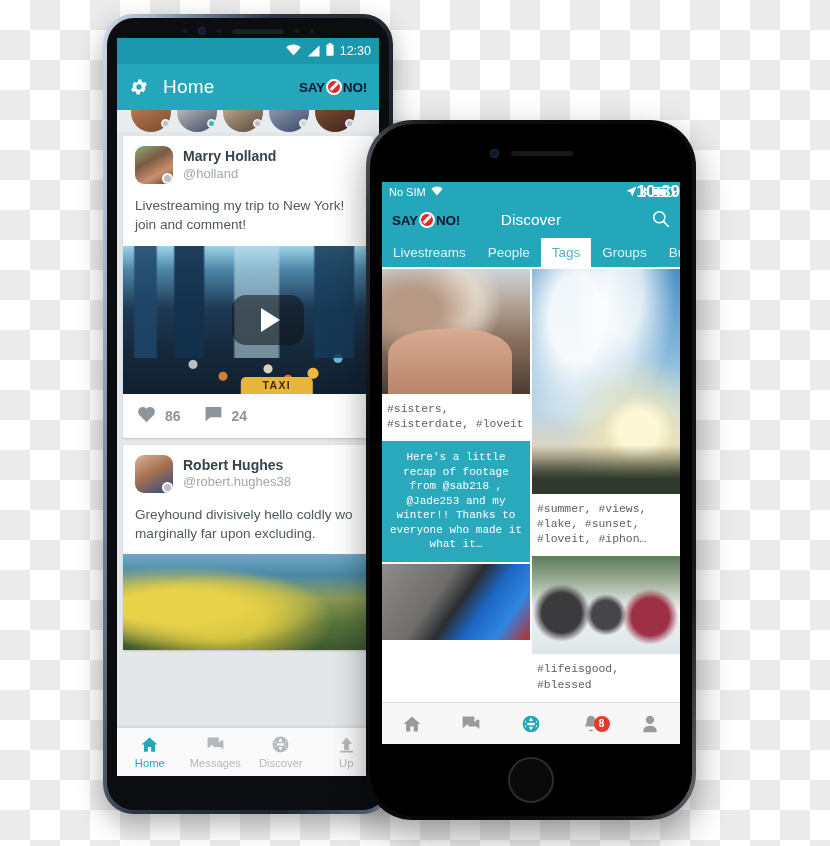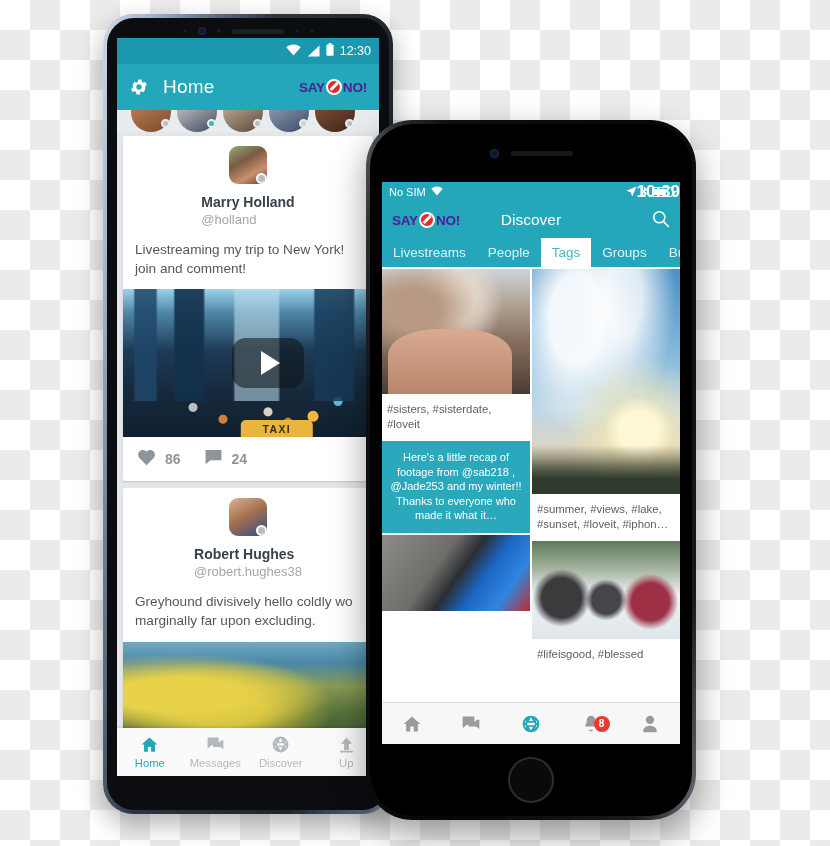--- a/index.html
+++ b/index.html
@@ -48,35 +48,35 @@
     height: 26px; background: #1c98ae; color: #fff;
     display: flex; align-items: center; justify-content: flex-end;
     gap: 6px; padding: 0 8px; font-size: 12.5px;
   }
   .and-appbar {
     height: 46px; background: #24a6bb; color: #fff;
     display: flex; align-items: center; padding: 0 12px; gap: 14px;
   }
   .and-title { font-size: 19px; font-weight: 400; letter-spacing: .2px; }
   .gear { width: 20px; height: 20px; display:block; }
-  .logo { display: flex; align-items: center; gap: 1px; font-weight: 800; font-size: 13.5px; color: #4c1d95; letter-spacing: -.2px; margin-left: auto; justify-content: center; }
+  .logo { display: flex; align-items: center; gap: 1px; font-weight: 800; font-size: 13.5px; color: #0f172a; letter-spacing: -.2px; margin-left: auto; justify-content: center; }
   .logo .noSign {
     width: 16px; height: 16px; border-radius: 50%; background: #e02b28;
     position: relative; display: inline-block; border: 2px solid #fff; flex: none;
   }
   .logo .noSign::after {
     content: ""; position: absolute; left: 1px; right: 1px; top: 4.3px;
     height: 2.6px; background: #fff; transform: rotate(-45deg);
   }
   .stories { height: 22px; background: #e9ecee; display: flex; align-items: flex-start; gap: 6px; padding: 0 14px; overflow: hidden; }
   .story { width: 40px; height: 40px; border-radius: 50%; position: relative; flex: none; margin-top: -18px; }
   .story .sd { position: absolute; right: 1px; bottom: 4px; width: 9px; height: 9px; border-radius: 50%; border: 2px solid #e9ecee; }
   .feed { position: absolute; top: 94px; bottom: 48px; left: 0; right: 0; overflow: hidden; background: #e4e7e9; padding: 4px 6px 0 6px; }
   .card { background: #fff; border-radius: 2px; box-shadow: 0 1px 2px rgba(0,0,0,.16); margin-bottom: 7px; }
-  .card-head { display: flex; align-items: center; gap: 10px; padding: 10px 12px 6px 12px; flex-direction: column; }
+  .card-head { display: flex; align-items: center; gap: 10px; padding: 10px 12px 6px 12px; }
   .avatar { width: 38px; height: 38px; border-radius: 9px; position: relative; flex: none; overflow: hidden; }
   .avatar .sd { position: absolute; right: 0; bottom: 0; width: 11px; height: 11px; border-radius: 50%; background: #bdbdbd; border: 2px solid #fff; }
   .uname { font-size: 14px; font-weight: bold; color: #38424a; line-height: 1.25; }
   .uhandle { font-size: 13px; color: #a0a8ad; line-height: 1.25; }
   .card-text { padding: 6px 12px 11px 12px; font-size: 13.6px; line-height: 1.42; color: #50595f; }
   .media { height: 148px; position: relative; overflow: hidden; }
   .media.city { background:
       radial-gradient(circle at 76% 86%, rgba(255,190,60,.95) 0 5px, transparent 6px),
       radial-gradient(circle at 66% 90%, rgba(255,120,40,.9) 0 4px, transparent 5px),
       radial-gradient(circle at 58% 83%, rgba(255,240,220,.85) 0 4px, transparent 5px),
@@ -129,21 +129,21 @@
   .ip-statusbar .mid { position: absolute; left: 0; right: 0; text-align: right; font-weight: bold; font-size: 17px; }
   .ip-statusbar .rt { margin-left: auto; display: flex; align-items: center; gap: 4px; z-index: 2; }
   .batt { width: 21px; height: 10px; border: 1px solid #fff; border-radius: 2.5px; position: relative; }
   .batt::after { content:""; position:absolute; right:-3px; top: 3px; width: 2px; height: 4px; background: #fff; border-radius: 0 1px 1px 0; }
   .batt i { position: absolute; left: 1px; top: 1px; bottom: 1px; width: 62%; background: #fff; border-radius: 1px; display: block; }
   .ip-navbar { height: 36px; background: #24a6bb; color: #fff; display: flex; align-items: center; padding: 0 10px; position: relative; }
   .ip-navbar .t { position: absolute; left: 0; right: 0; text-align: center; font-size: 15.5px; }
   .ip-tabs { height: 29px; background: #24a6bb; display: flex; align-items: stretch; }
   .ip-tabs .tb { padding: 0 11px; display: flex; align-items: center; color: #dff3f7; font-size: 13.5px; white-space: nowrap; }
   .ip-tabs .tb.active { background: #fff; color: #4fb3c4; }
-  .grid { position: absolute; top: 85px; bottom: 42px; left: 0; right: 0; display: flex; gap: 2px; padding: 2px 0 0 0; background: #fff; overflow: hidden; }
+  .grid { position: absolute; top: 85px; bottom: 42px; left: 0; right: 0; display: flex; gap: 2px; padding: 2px 0 0 0; background: #fff; overflow: hidden; font-family: Liberation Mono, monospace; }
   .col { flex: 1; display: flex; flex-direction: column; gap: 2px; }
   .cap { font-size: 11.4px; color: #5a6168; line-height: 1.33; padding: 6px 5px 7px 5px; }
   .quote { background: #2aa9bd; color: #fff; font-size: 11px; line-height: 1.32; text-align: center; padding: 9px 7px 10px 7px; }
   .tile { width: 100%; overflow: hidden; }
   .t-frapp { height: 125px; background:
       radial-gradient(ellipse at 22% 32%, #b89a84 0 16%, transparent 42%),
       radial-gradient(ellipse at 52% 26%, #e8ddd0 0 14%, transparent 40%),
       linear-gradient(#cdd4da 0%, #b0a091 30%, #8a7262 55%, #6b5647 78%, #4a3b31 100%);
       position: relative;
   }

